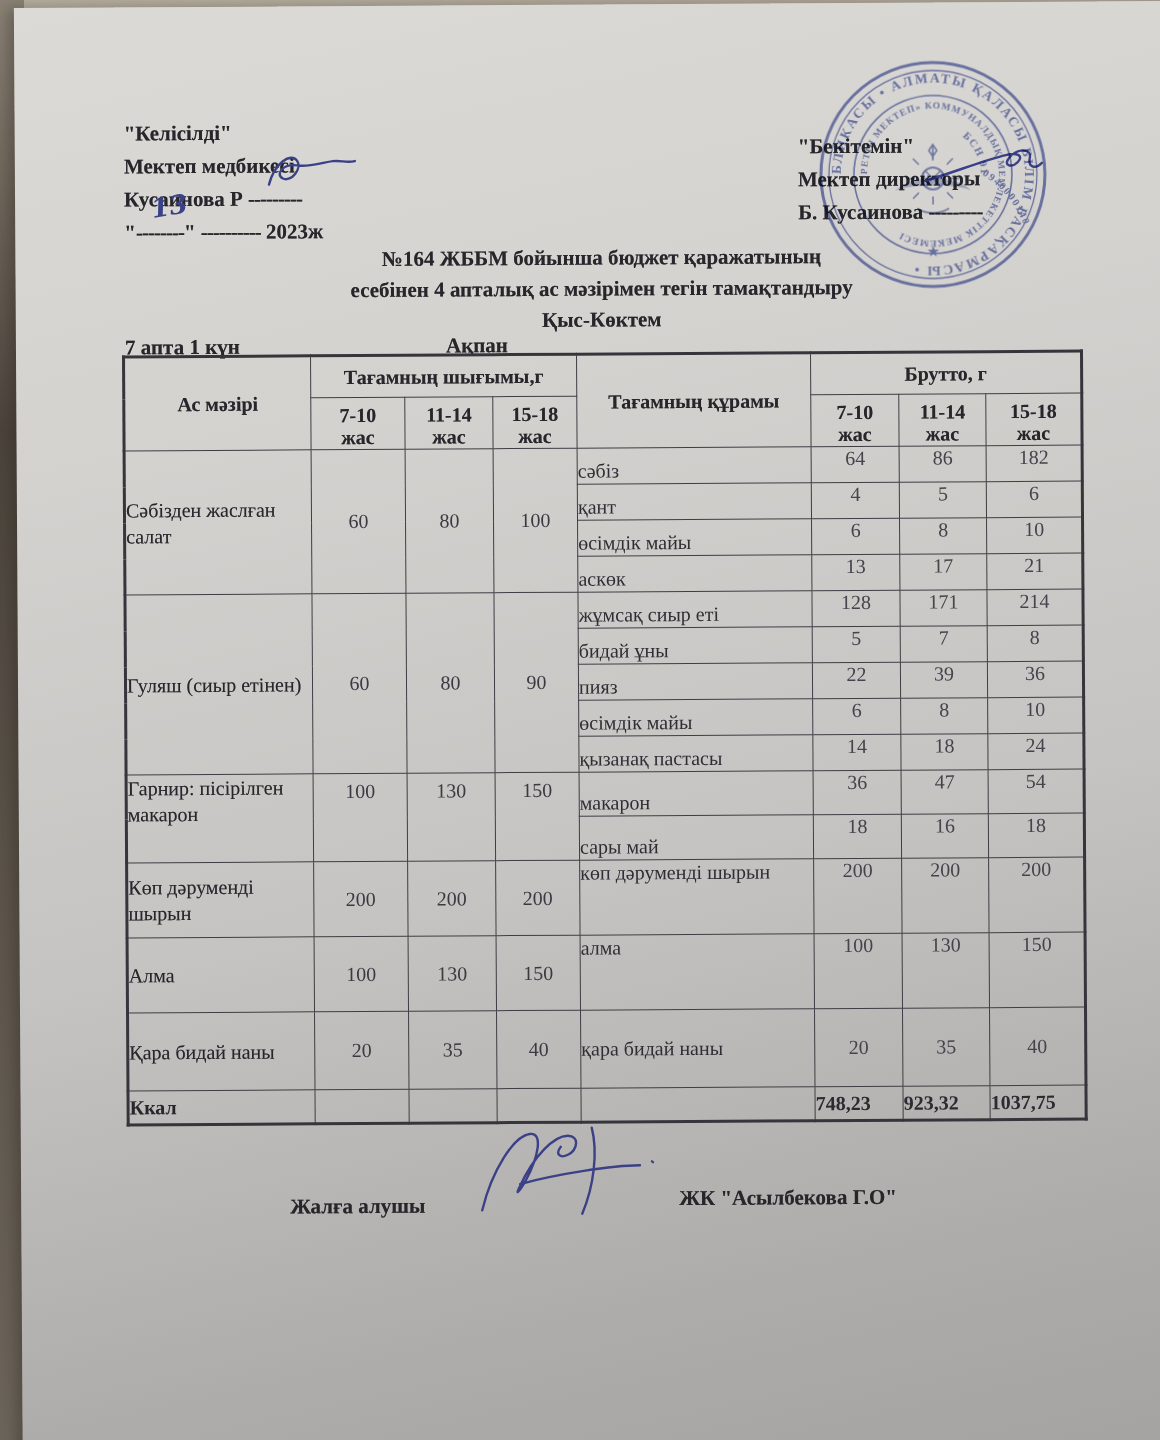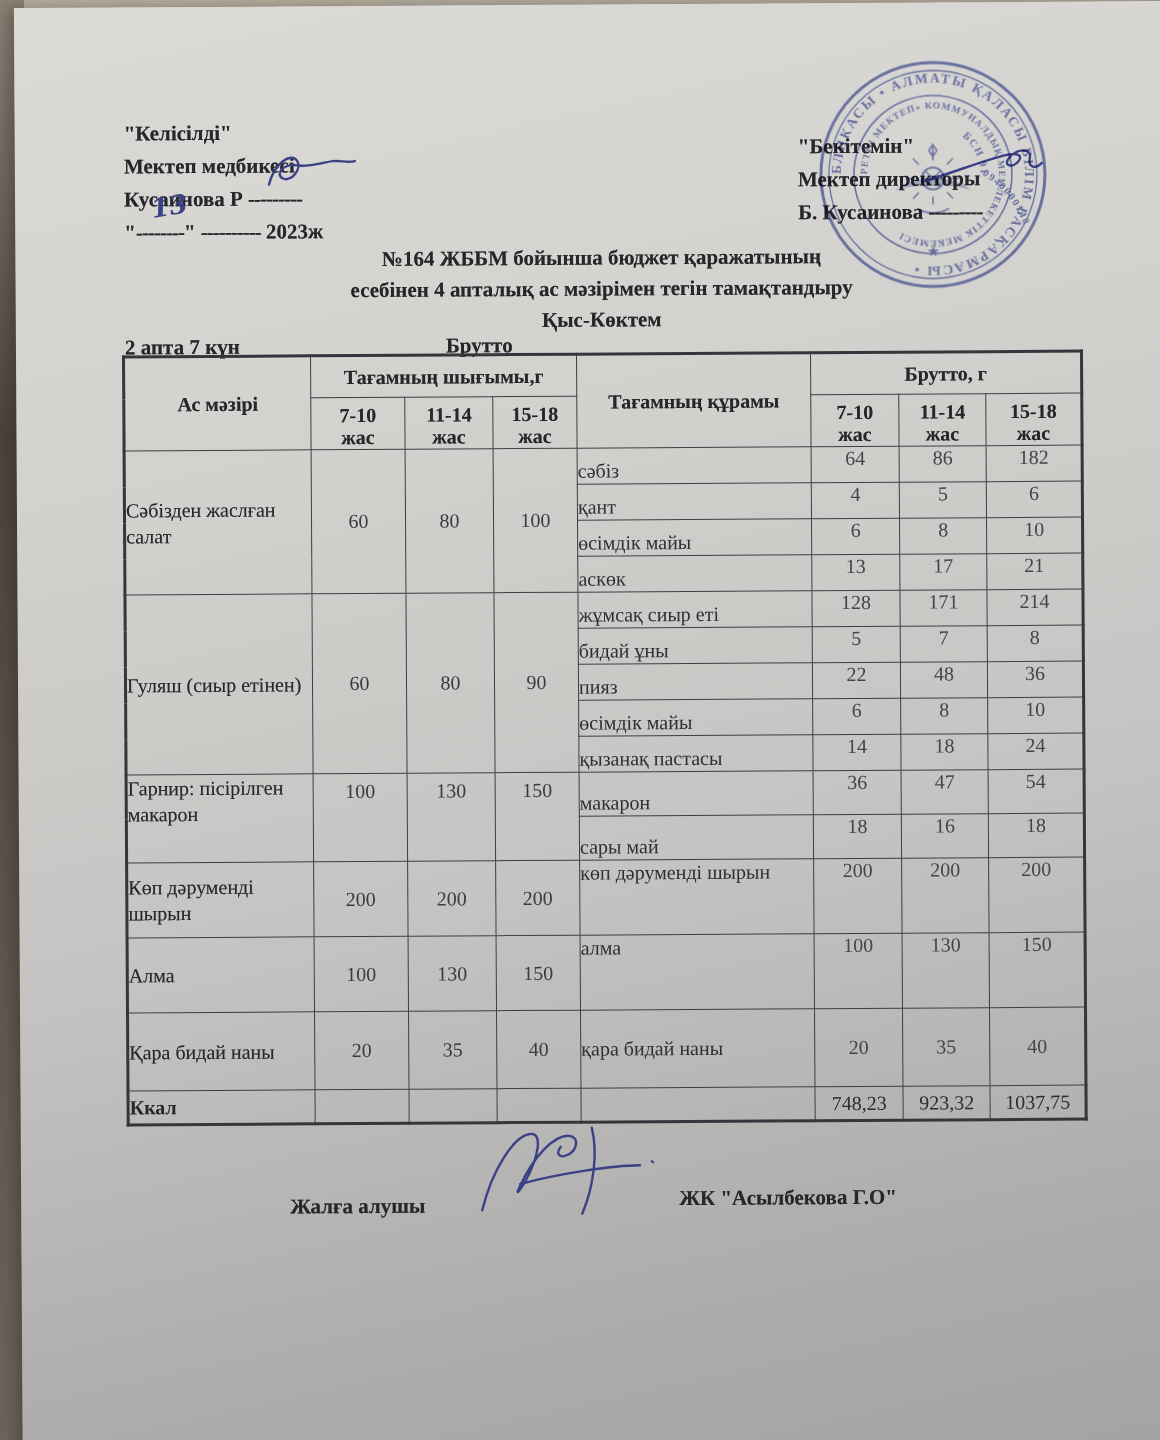--- a/index.html
+++ b/index.html
@@ -27,21 +27,21 @@
         overflow:hidden;}
   table.menu th{font-weight:bold;text-align:center;vertical-align:middle;line-height:1.25;
         text-shadow:0 0 .4px rgba(20,20,30,.4);}
   .age-range{display:block;line-height:22px;margin-top:4px;text-align:center;}
   .age-unit{display:block;line-height:22px;}
   td.dish{padding:2px 4px 2px 7px;line-height:1.3;text-shadow:0 0 .4px rgba(20,20,30,.35);}
   td.ing{padding:0 4px 5px 9px;line-height:1.25;color:#2e2e34;}
   td.portion{text-align:center;color:#3a3a42;}
   td.val{text-align:center;color:#44444c;padding-top:2px;}
   td.kcal-label{font-weight:bold;padding-left:7px;}
-  td.kcal-val{font-weight:normal;text-align:center;padding-right:7px;vertical-align:middle;color:#2b2b31;}
+  td.kcal-val{font-weight:bold;text-align:left;padding-right:7px;vertical-align:middle;color:#2b2b31;}
   .va-top{vertical-align:top;}
   .va-mid{vertical-align:middle;}
   .va-bot{vertical-align:bottom;}
   td.portion.va-top{padding-top:6px;}
   
   .hand{position:absolute;font-family:"DejaVu Serif",serif;font-style:italic;font-weight:bold;
         color:#3a4186;font-size:26px;}
   .sig{position:absolute;pointer-events:none;}
   .sig path{fill:none;stroke:#3a4186;stroke-width:2.4;stroke-linecap:round;stroke-linejoin:round;}
   
@@ -108,22 +108,22 @@
         <path d="M126,96 L126,110 M122,102 L126,96 L130,102 L126,108 Z" stroke-width="1.6"></path>
         <path d="M110,160 Q126,169 142,160" stroke-width="1.6"></path>
       </g>
     </svg>
 
     <div class="blk title-wrap">
       <div class="title-line">№164 ЖББМ бойынша бюджет қаражатының</div>
       <div class="title-line">есебінен 4 апталық ас мәзірімен тегін тамақтандыру</div>
       <div class="title-line">Қыс-Көктем</div>
     </div>
-    <div class="blk weekday line">2 апта 7 күн</div>
-    <div class="blk monthlbl line">Брутто</div>
+    <div class="blk weekday line">7 апта 1 күн</div>
+    <div class="blk monthlbl line">Ақпан</div>
 
     <table class="menu">
         <colgroup>
           <col style="width: 187px;">
           <col style="width: 94px;">
           <col style="width: 88px;">
           <col style="width: 84px;">
           <col style="width: 234px;">
           <col style="width: 88px;">
           <col style="width: 87px;">
@@ -204,21 +204,21 @@
           </tr>
           <tr style="height: 36px;">
             <td class="ing va-bot">бидай ұны</td>
             <td class="val va-top">5</td>
             <td class="val va-top">7</td>
             <td class="val va-top">8</td>
           </tr>
           <tr style="height: 36px;">
             <td class="ing va-bot">пияз</td>
             <td class="val va-top">22</td>
-            <td class="val va-top">48</td>
+            <td class="val va-top">39</td>
             <td class="val va-top">36</td>
           </tr>
           <tr style="height: 36px;">
             <td class="ing va-bot">өсімдік майы</td>
             <td class="val va-top">6</td>
             <td class="val va-top">8</td>
             <td class="val va-top">10</td>
           </tr>
           <tr style="height: 36px;">
             <td class="ing va-bot">қызанақ пастасы</td>

